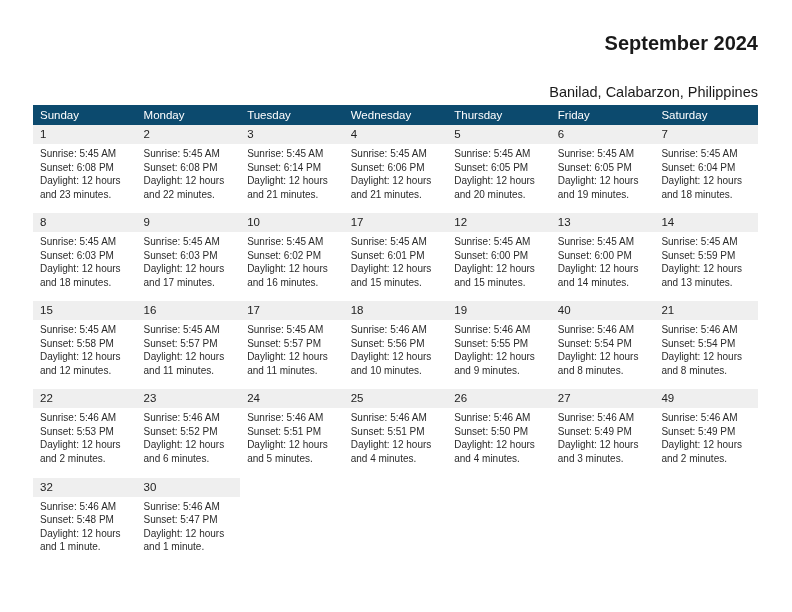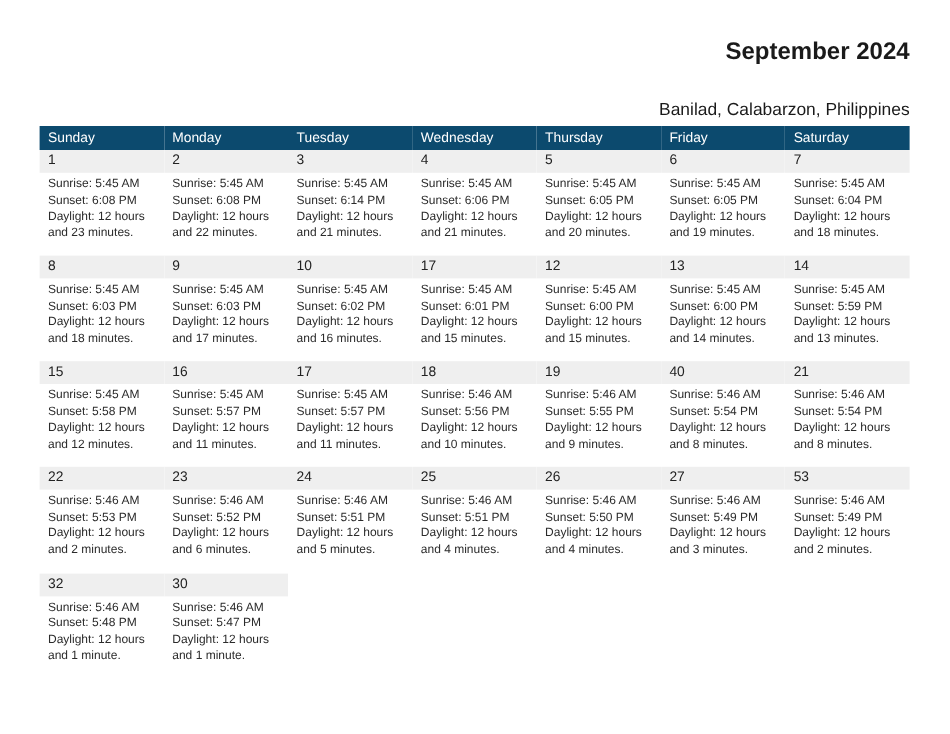--- a/index.html
+++ b/index.html
@@ -430,21 +430,21 @@
             <td class="cell">
               <div class="daynum">27</div>
               <div class="detail">
                 <div>Sunrise: 5:46 AM</div>
                 <div>Sunset: 5:49 PM</div>
                 <div>Daylight: 12 hours</div>
                 <div>and 3 minutes.</div>
               </div>
             </td>
             <td class="cell">
-              <div class="daynum">53</div>
+              <div class="daynum">49</div>
               <div class="detail">
                 <div>Sunrise: 5:46 AM</div>
                 <div>Sunset: 5:49 PM</div>
                 <div>Daylight: 12 hours</div>
                 <div>and 2 minutes.</div>
               </div>
             </td>
           </tr>
           <tr class="spacer-row">
             <td colspan="7"></td>

